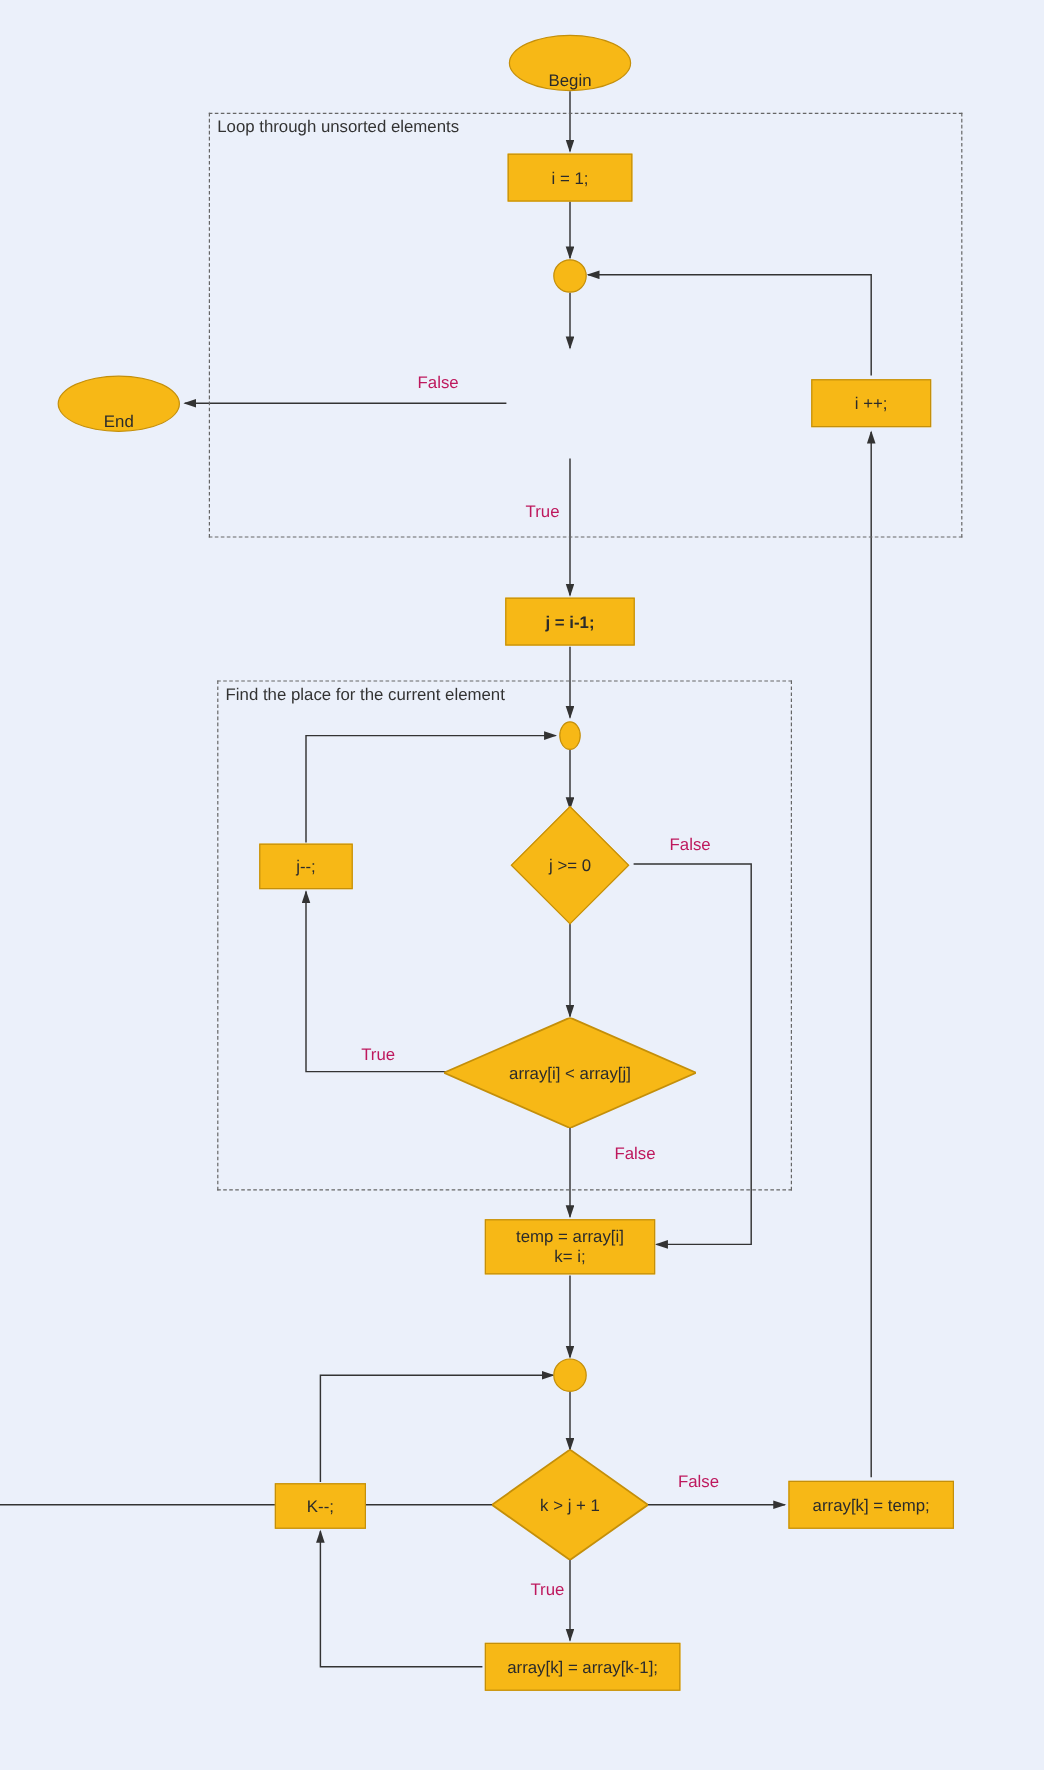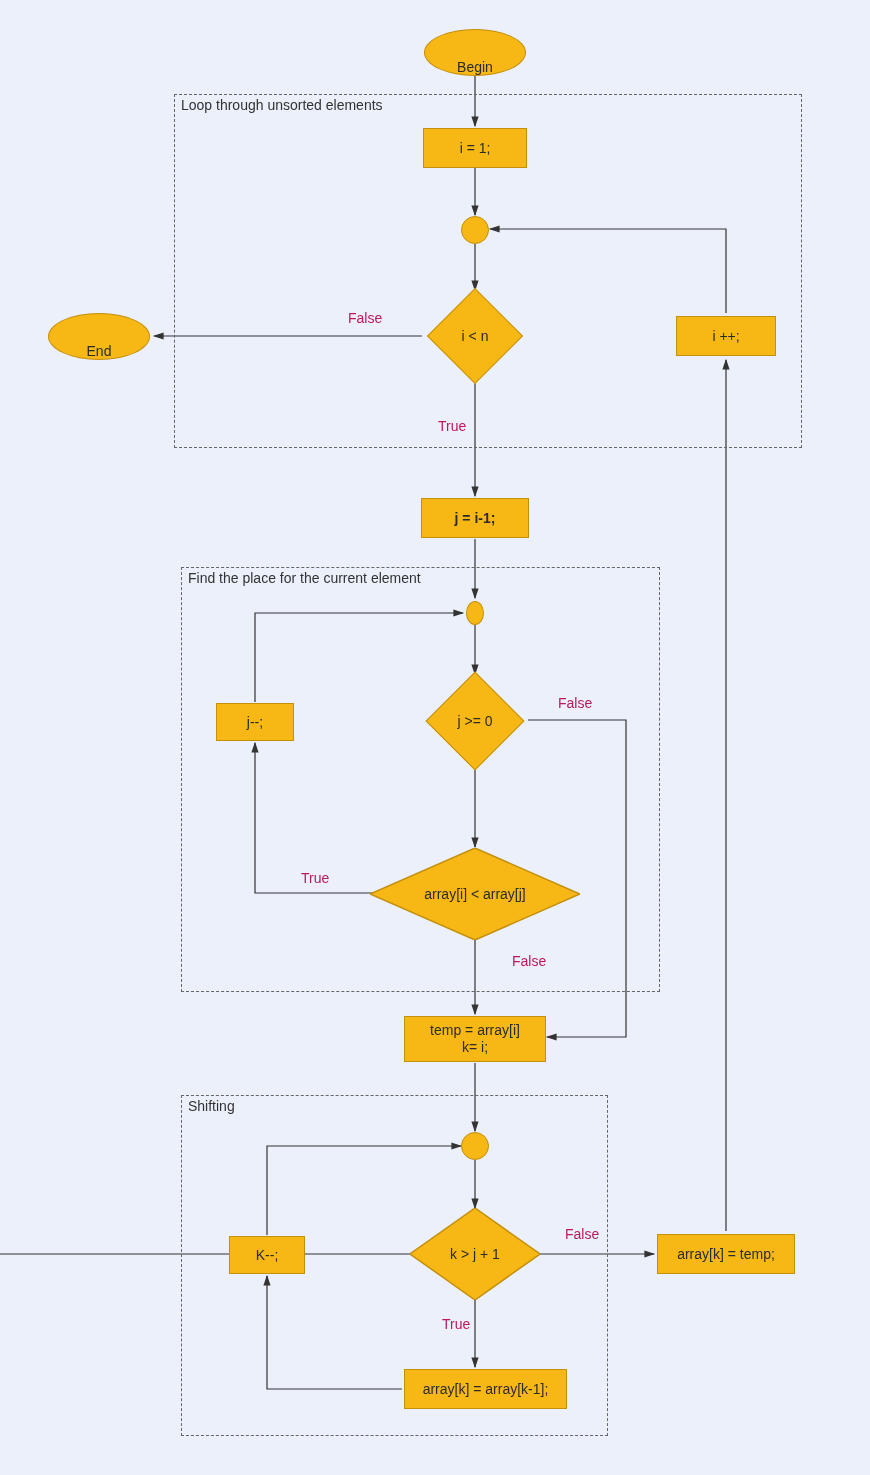--- a/index.html
+++ b/index.html
@@ -141,44 +141,35 @@
       <polyline points="726,1231 726,360" marker-end="url(#arrow)"></polyline>
     </g>
   </svg>
 
   <div class="dashed-box" style="left:181px; top:567px; width:477px; height:423px;">
     <div class="box-label">Find the place for the current element</div>
   </div>
   <div class="dashed-box" style="left:174px; top:94px; width:626px; height:352px;">
     <div class="box-label">Loop through unsorted elements</div>
   </div>
-  <div class="dashed-box" style="left:181px; top:1095px; width:425px; height:339px;">
-    <div class="box-label">Shifting</div>
-  </div>
 
   <div class="shape ellipse" style="left:424px; top:29px; width:102px; height:47px;">
     <span>Begin</span>
   </div>
 
   <div class="shape ellipse" style="left:48px; top:313px; width:102px; height:47px;">
     <span>End</span>
   </div>
 
   <div class="shape rect" style="left:423px; top:128px; width:104px; height:40px;align-items:center;">
     <span>i = 1;</span>
   </div>
 
   <div class="shape circle" style="left:461px; top:216px; width:28px; height:28px;"></div>
 
-  <div class="diamond" style="left:422px; top:290px; width:106px; height:92px;">
-    <div class="diamond-inner" style="position:absolute; left:19px; top:12px; width:68px; height:68px;"></div>
-    <div class="diamond-label">
-        <span>i &lt; n</span>
-      </div>
-  </div>
 
   <div class="shape rect" style="left:676px; top:316px; width:100px; height:40px;">
     <span>i ++;</span>
   </div>
 
   <div class="shape rect" style="left:421px; top:498px; width:108px; height:40px;font-weight:bold;">
     <span>j = i-1;</span>
   </div>
 
   <div class="shape ellipse" style="left:466px; top:601px; width:18px; height:24px;"></div>

